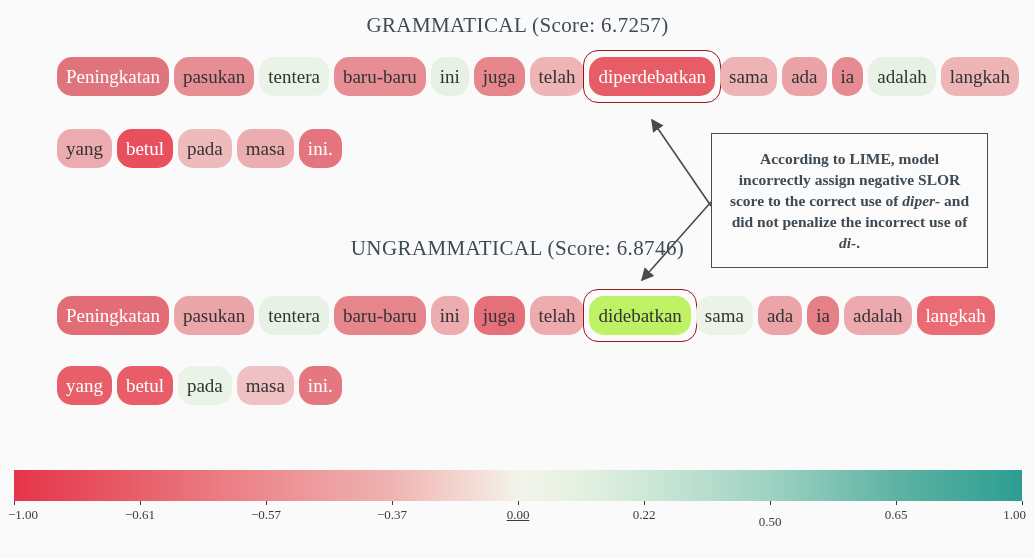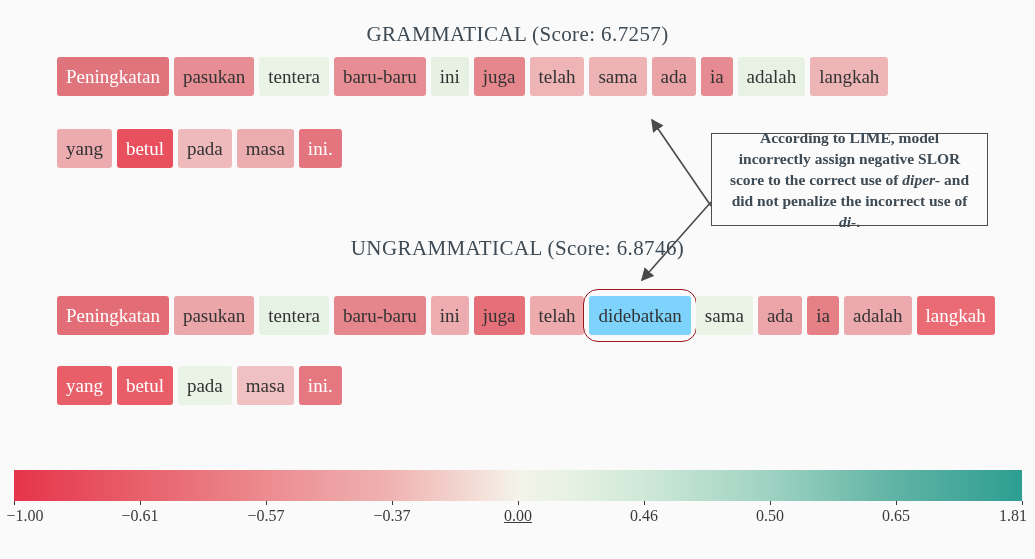--- a/index.html
+++ b/index.html
@@ -22,33 +22,33 @@
     position:absolute;left:57px;
     display:flex;flex-wrap:nowrap;gap:5px;
     align-items:center;
   }
   .token{
     position:relative;
     display:inline-block;
     font-size:19px;
     line-height:1;
     padding:10px 9px;
-    border-radius:3px;
+    border-radius:15px;
     white-space:nowrap;
   }
   .token .outline{
     position:absolute;
     inset:-7px -6px;
     border:1.7px solid #9b141e;
     border-radius:15px;
     pointer-events:none;
   }
   .annotation-box{
     position:absolute;
-    left:711px;top:133px;width:277px;height:93px;
+    left:711px;top:133px;width:277px;height:135px;
     border:1.5px solid #4d4d4d;
     background:#fbfbfb;
     display:flex;align-items:center;justify-content:center;
     box-sizing:border-box;
     padding:8px 12px;
   }
   .annotation-text{
     font-size:15.5px;
     font-weight:bold;
     text-align:center;
@@ -71,50 +71,51 @@
     left:14px;top:501px;
     width:1008px;height:26px;
   }
   .tick{
     position:absolute;top:0;
     width:1px;height:4px;
     background:#3a3a3a;
   }
   .tick-label{
     position:absolute;top:6px;
-    font-size:16px;
+    font-size:13px;
     color:#3a3a3a;
     transform:translateX(-50%);
     white-space:nowrap;
   }
   .tick-label.first{transform:translateX(-20%);}
   .tick-label.last{transform:translateX(-82%);}
   .caption{
     position:absolute;left:0;top:520px;width:100%;
     text-align:center;
     font-size:24.5px;
     color:#3e4a54;
   }
   .caption .sep{margin:0 17px;}
 </style>
 </head>
 <body>
 
 <div class="page">
 
-  <div class="section-title" style="top:22px;">GRAMMATICAL (Score: 6.7257)</div>
+  <div class="section-title" style="top:13px;">GRAMMATICAL (Score: 6.7257)</div>
 
   <div class="token-line" style="top:57px;">
       <span class="token" style="background: rgb(224, 116, 124); color: rgb(255, 255, 255);">Peningkatan</span>
       <span class="token" style="background: rgb(230, 142, 147); color: rgb(51, 51, 51);">pasukan</span>
       <span class="token" style="background: rgb(233, 243, 230); color: rgb(51, 51, 51);">tentera</span>
       <span class="token" style="background: rgb(230, 142, 147); color: rgb(51, 51, 51);">baru-baru</span>
       <span class="token" style="background: rgb(230, 241, 227); color: rgb(51, 51, 51);">ini</span>
       <span class="token" style="background: rgb(229, 135, 141); color: rgb(51, 51, 51);">juga</span>
       <span class="token" style="background: rgb(238, 180, 182); color: rgb(51, 51, 51);">telah</span>
+      <span class="token" style="background: rgb(231, 93, 103); color: rgb(255, 255, 255);">diperdebatkan<i class="outline"></i></span>
       <span class="token" style="background: rgb(237, 179, 181); color: rgb(51, 51, 51);">sama</span>
       <span class="token" style="background: rgb(234, 163, 167); color: rgb(51, 51, 51);">ada</span>
       <span class="token" style="background: rgb(230, 139, 145); color: rgb(51, 51, 51);">ia</span>
       <span class="token" style="background: rgb(231, 242, 228); color: rgb(51, 51, 51);">adalah</span>
       <span class="token" style="background: rgb(238, 181, 183); color: rgb(51, 51, 51);">langkah</span>
     </div>
 
   <div class="token-line" style="top:129px;">
       <span class="token" style="background: rgb(236, 171, 175); color: rgb(51, 51, 51);">yang</span>
       <span class="token" style="background: rgb(233, 80, 94); color: rgb(255, 255, 255);">betul</span>
@@ -126,21 +127,21 @@
   <div class="section-title" style="top:236px;">UNGRAMMATICAL (Score: 6.8746)</div>
 
   <div class="token-line" style="top:296px;">
       <span class="token" style="background: rgb(227, 109, 118); color: rgb(255, 255, 255);">Peningkatan</span>
       <span class="token" style="background: rgb(235, 166, 169); color: rgb(51, 51, 51);">pasukan</span>
       <span class="token" style="background: rgb(230, 242, 227); color: rgb(51, 51, 51);">tentera</span>
       <span class="token" style="background: rgb(229, 134, 140); color: rgb(51, 51, 51);">baru-baru</span>
       <span class="token" style="background: rgb(237, 172, 175); color: rgb(51, 51, 51);">ini</span>
       <span class="token" style="background: rgb(229, 112, 121); color: rgb(51, 51, 51);">juga</span>
       <span class="token" style="background: rgb(237, 171, 174); color: rgb(51, 51, 51);">telah</span>
-      <span class="token" style="background: #7dd3fc; color: rgb(51, 51, 51);">didebatkan<i class="outline"></i></span>
+      <span class="token" style="background: #bef264; color: rgb(51, 51, 51);">didebatkan<i class="outline"></i></span>
       <span class="token" style="background: rgb(234, 243, 230); color: rgb(51, 51, 51);">sama</span>
       <span class="token" style="background: rgb(235, 164, 168); color: rgb(51, 51, 51);">ada</span>
       <span class="token" style="background: rgb(230, 128, 135); color: rgb(51, 51, 51);">ia</span>
       <span class="token" style="background: rgb(236, 170, 174); color: rgb(51, 51, 51);">adalah</span>
       <span class="token" style="background: rgb(234, 107, 116); color: rgb(255, 255, 255);">langkah</span>
     </div>
 
   <div class="token-line" style="top:366px;">
       <span class="token" style="background: rgb(232, 95, 106); color: rgb(255, 255, 255);">yang</span>
       <span class="token" style="background: rgb(232, 93, 104); color: rgb(255, 255, 255);">betul</span>
@@ -169,23 +170,23 @@
       <div class="tick-label first" style="left: 0%;">−1.00</div>
       <div class="tick" style="left: 12.5%;"></div>
       <div class="tick-label" style="left: 12.5%;">−0.61</div>
       <div class="tick" style="left: 25%;"></div>
       <div class="tick-label" style="left: 25%;">−0.57</div>
       <div class="tick" style="left: 37.5%;"></div>
       <div class="tick-label" style="left: 37.5%;">−0.37</div>
       <div class="tick" style="left: 50%;"></div>
       <div class="tick-label" style="left: 50%; text-decoration: underline;">0.00</div>
       <div class="tick" style="left: 62.5%;"></div>
-      <div class="tick-label" style="left: 62.5%;">0.46</div>
+      <div class="tick-label" style="left: 62.5%;">0.22</div>
       <div class="tick" style="left: 75%;"></div>
-      <div class="tick-label" style="left: 75%;">0.50</div>
+      <div class="tick-label" style="left: 75%; margin-top: 7px;">0.50</div>
       <div class="tick" style="left: 87.5%;"></div>
       <div class="tick-label" style="left: 87.5%;">0.65</div>
       <div class="tick" style="left: 100%;"></div>
-      <div class="tick-label last" style="left: 100%;">1.81</div>
+      <div class="tick-label last" style="left: 100%;">1.00</div>
     </div>
 
 
 </div>
 
 </body></html>

